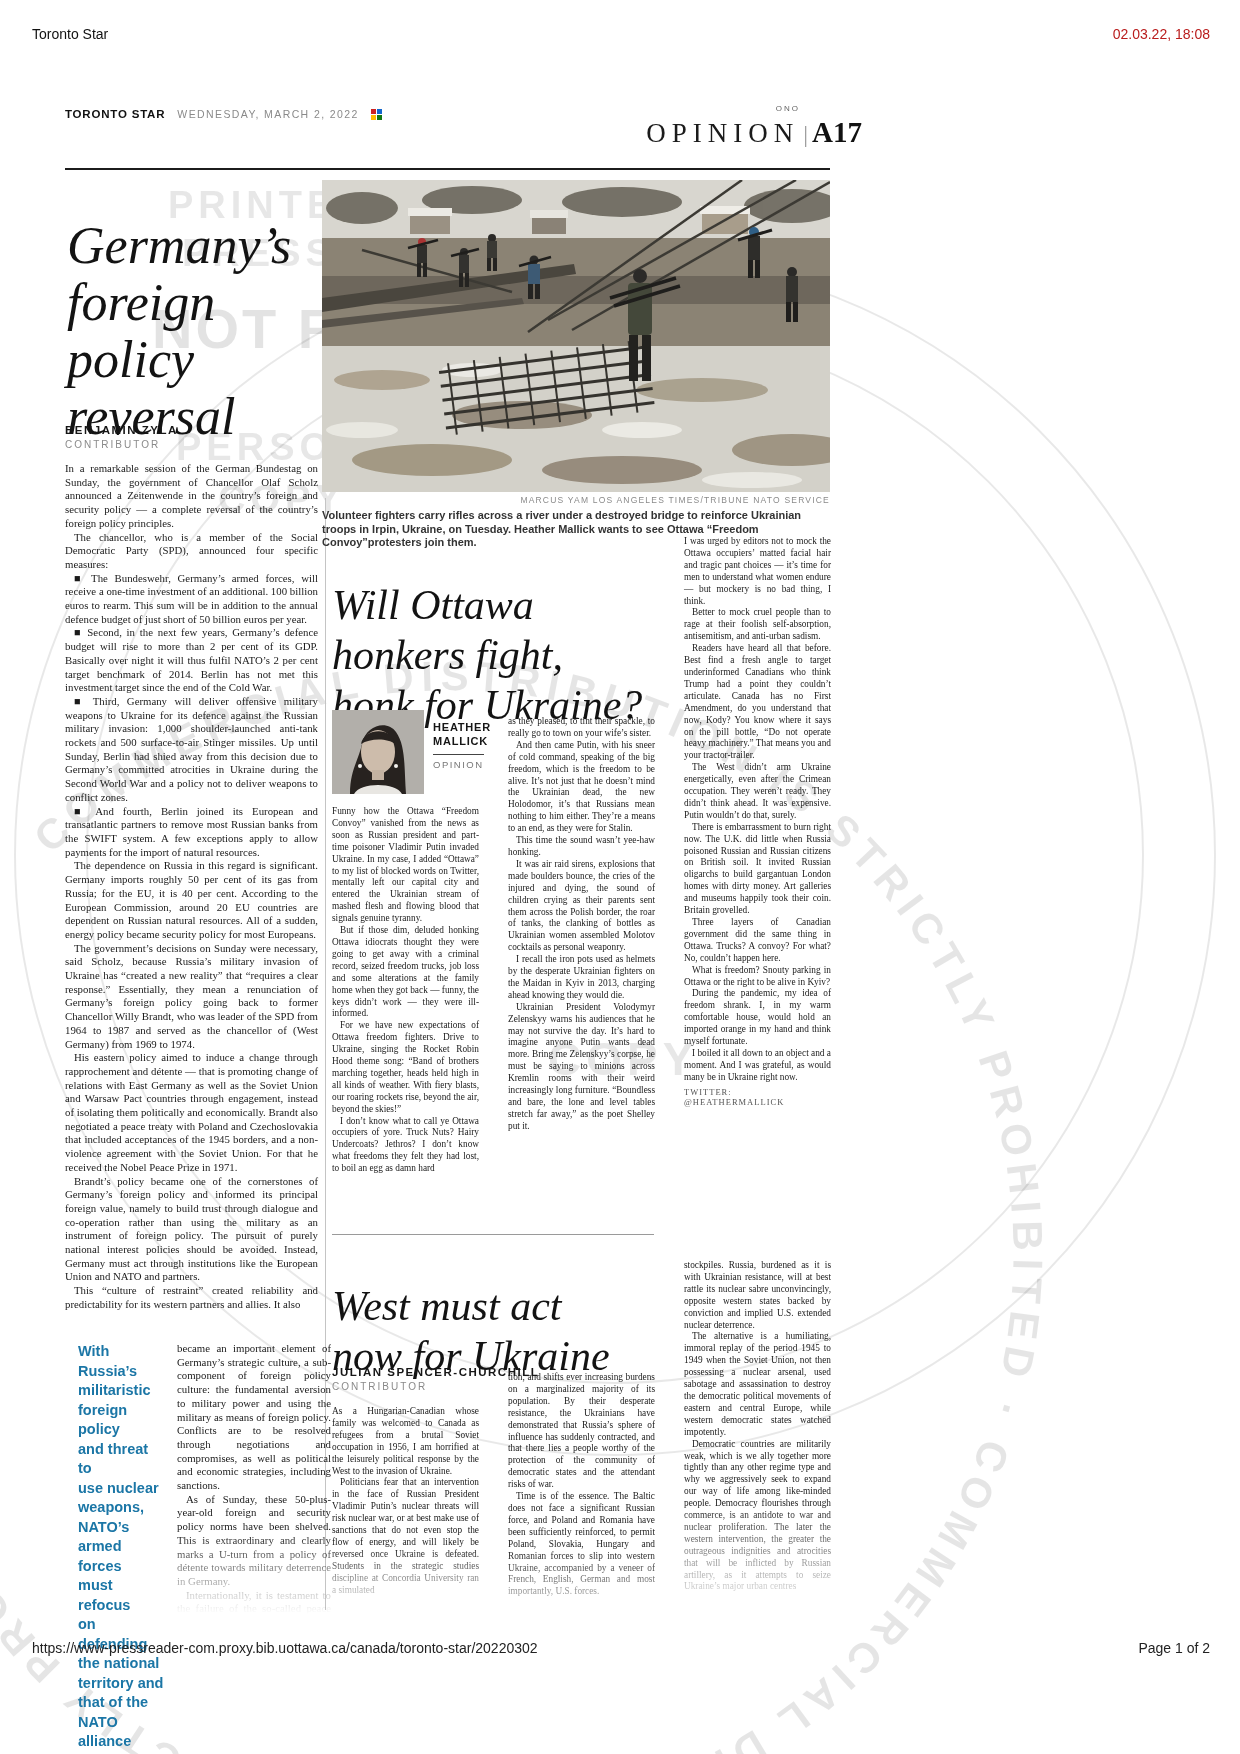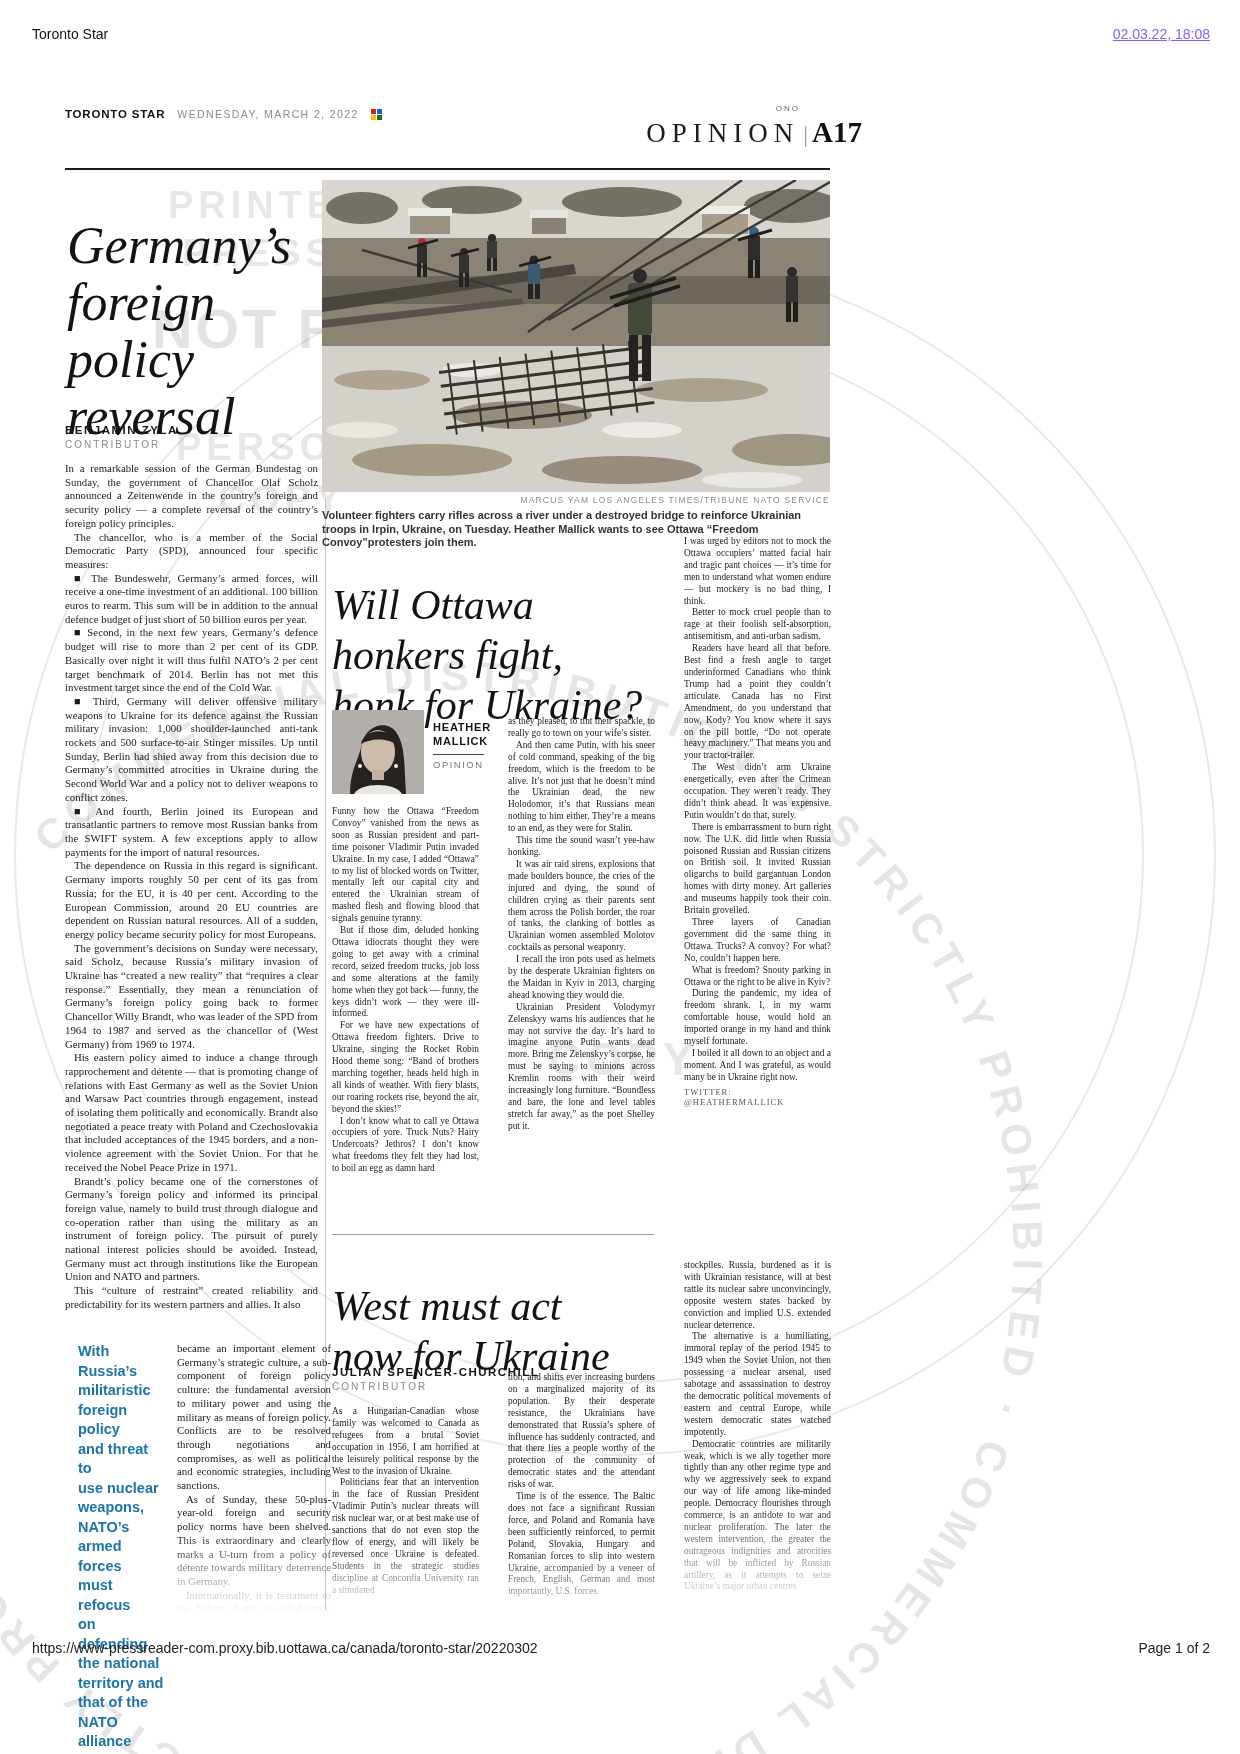--- a/index.html
+++ b/index.html
@@ -2,21 +2,21 @@
 <html><head>
 <meta charset="utf-8">
 <style>
   html,body{margin:0;padding:0;background:#fff;}
   .sheet{position:relative;width:1240px;height:1754px;background:#fff;overflow:hidden;
          font-family:"Liberation Serif",serif;color:#1a1a1a;}
   
   .browser-site{position:absolute;left:32px;top:26px;font-family:"Liberation Sans",sans-serif;
                 font-size:14px;color:#111;}
   .browser-time{position:absolute;right:30px;top:26px;font-family:"Liberation Sans",sans-serif;
-                font-size:14px;color:#8b5cf6;text-decoration:underline;}
+                font-size:14px;color:#b91c1c;}
   .footer-url{position:absolute;left:32px;top:1640px;font-family:"Liberation Sans",sans-serif;
               font-size:14px;color:#222;text-decoration:none;}
   .footer-page{position:absolute;right:30px;top:1640px;font-family:"Liberation Sans",sans-serif;
                font-size:14px;color:#222;}
   
   .wm{position:absolute;inset:0;pointer-events:none;z-index:0;}
   .wm-word{position:absolute;font-family:"Liberation Sans",sans-serif;font-weight:700;
            color:rgba(40,40,40,0.11);letter-spacing:5px;white-space:nowrap;}
   #wm-printed{left:168px;top:184px;font-size:38px;}
   #wm-pressre{left:182px;top:232px;font-size:38px;}

